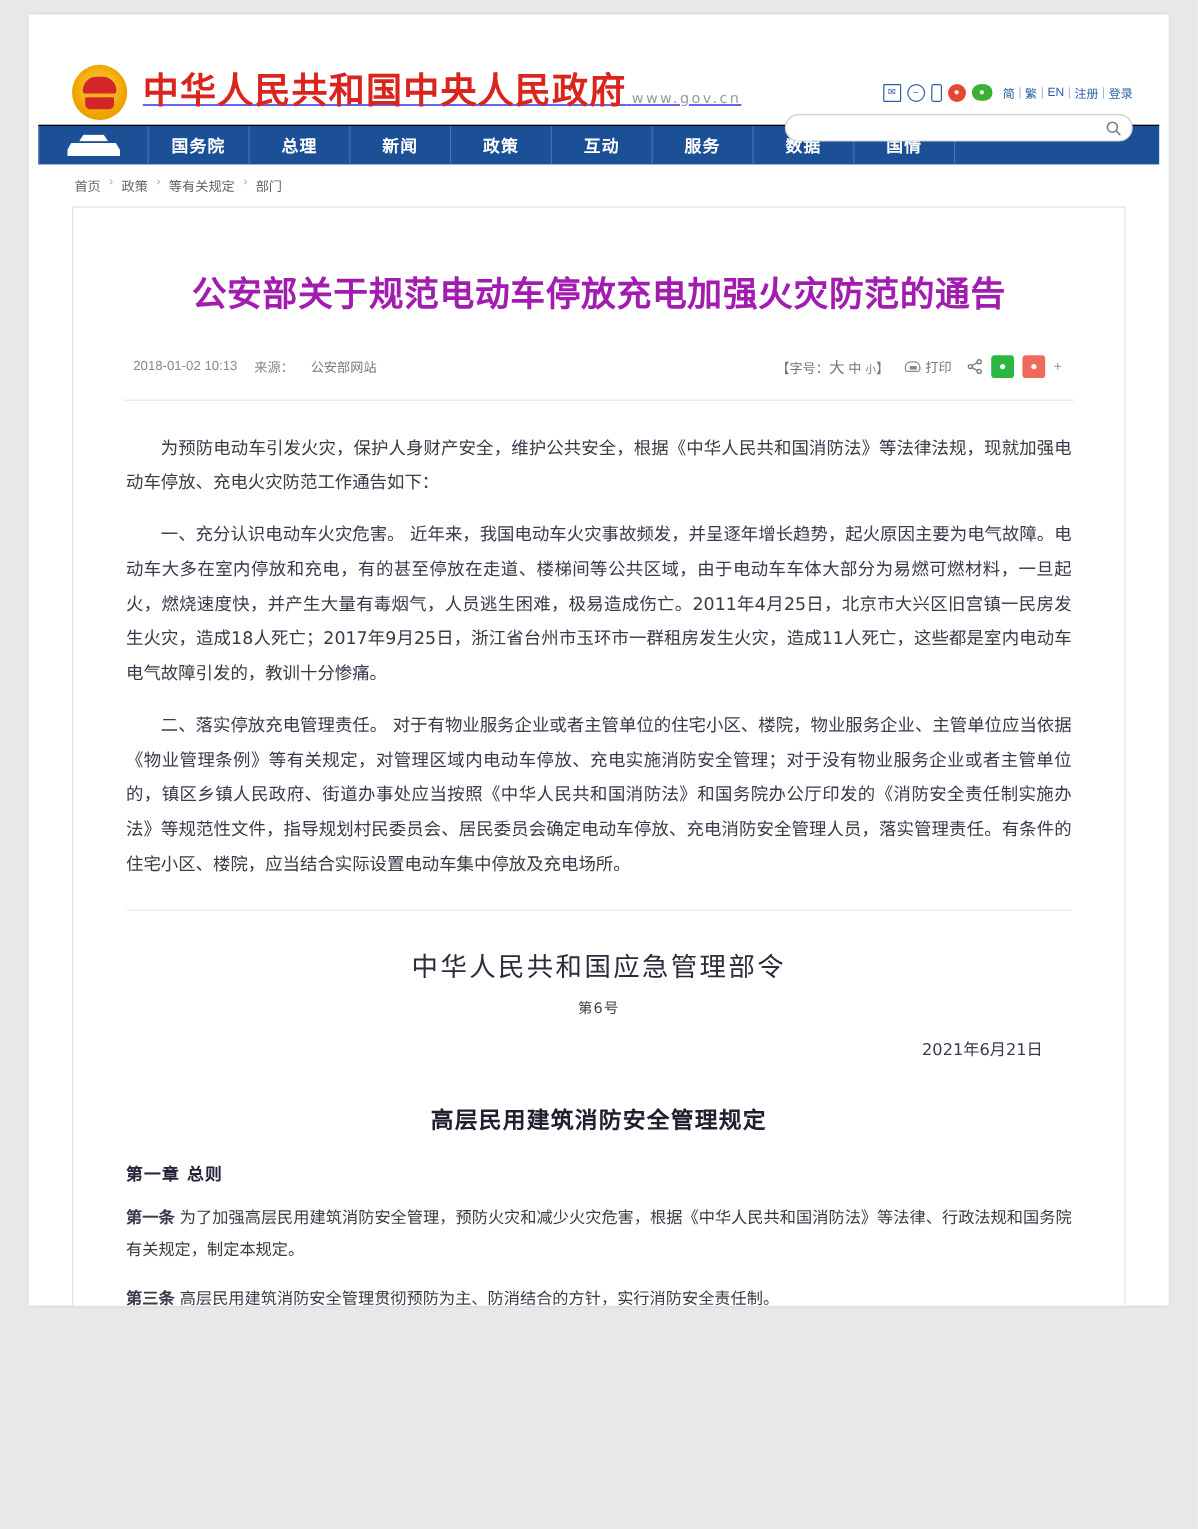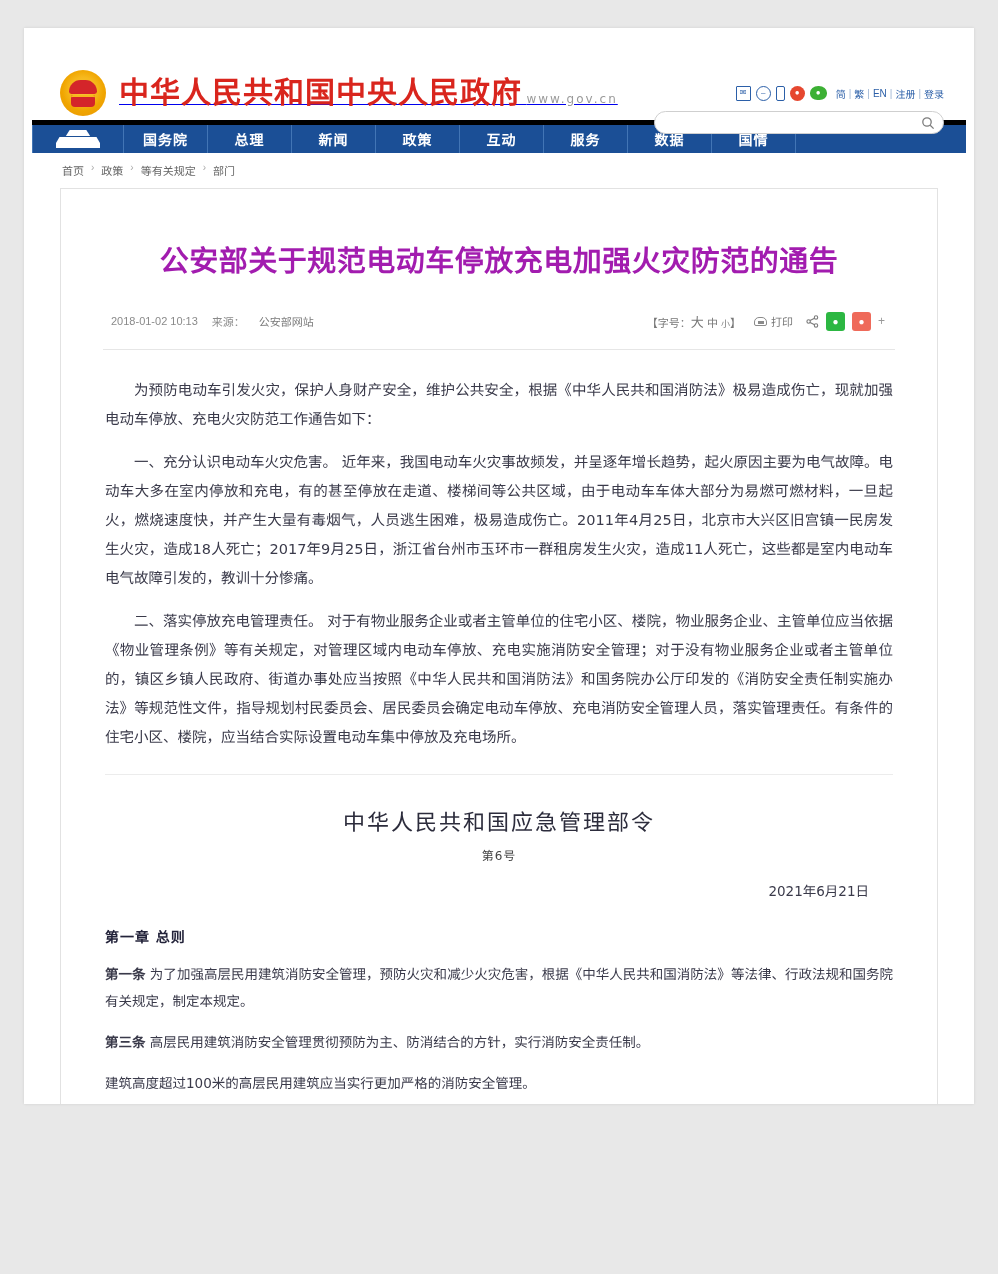--- a/index.html
+++ b/index.html
@@ -8,21 +8,21 @@
     background: #e8e8e8;
     font-family: "Liberation Sans", "DejaVu Sans", sans-serif;
   }
   body {
     width: 998px; height: 1274px;
     overflow: hidden;
     position: relative;
   }
   .page {
     position: absolute;
-    left: 24px; top: 28px;
+    left: 24px; top: 12px;
     width: 950px; height: 1076px;
     background: #ffffff;
     overflow: hidden;
     box-shadow: 0 0 3px rgba(0,0,0,0.10);
   }
 
   
   .site-header {
     position: relative;
     height: 92px;
@@ -167,21 +167,21 @@
   }
   .search-btn svg { display: block; }
 
   
   .navbar {
     height: 33px;
     background: #1b4f96;
     display: flex;
     align-items: stretch;
     margin: 0 8px;
-    border-top: 5px solid #000000;
+    border-top: 1px solid #000000;
   }
   .nav-item {
     flex: 0 0 84px;
     display: flex;
     align-items: center;
     justify-content: center;
     color: #ffffff;
     font-size: 14px;
     font-weight: bold;
     letter-spacing: 1px;
@@ -494,35 +494,36 @@
             <span class="sq weibo">●</span>
             <span class="plus">+</span>
           </span>
         </div>
       </div>
     </div>
 
     <div class="divider"></div>
 
     <div class="article-body">
-      <p>为预防电动车引发火灾，保护人身财产安全，维护公共安全，根据《中华人民共和国消防法》极易造成伤亡，现就加强电动车停放、充电火灾防范工作通告如下：</p>
+      <p>为预防电动车引发火灾，保护人身财产安全，维护公共安全，根据《中华人民共和国消防法》等法律法规，现就加强电动车停放、充电火灾防范工作通告如下：</p>
       <p>一、充分认识电动车火灾危害。 近年来，我国电动车火灾事故频发，并呈逐年增长趋势，起火原因主要为电气故障。电动车大多在室内停放和充电，有的甚至停放在走道、楼梯间等公共区域，由于电动车车体大部分为易燃可燃材料，一旦起火，燃烧速度快，并产生大量有毒烟气，人员逃生困难，极易造成伤亡。2011年4月25日，北京市大兴区旧宫镇一民房发生火灾，造成18人死亡；2017年9月25日，浙江省台州市玉环市一群租房发生火灾，造成11人死亡，这些都是室内电动车电气故障引发的，教训十分惨痛。</p>
       <p>二、落实停放充电管理责任。 对于有物业服务企业或者主管单位的住宅小区、楼院，物业服务企业、主管单位应当依据《物业管理条例》等有关规定，对管理区域内电动车停放、充电实施消防安全管理；对于没有物业服务企业或者主管单位的，镇区乡镇人民政府、街道办事处应当按照《中华人民共和国消防法》和国务院办公厅印发的《消防安全责任制实施办法》等规范性文件，指导规划村民委员会、居民委员会确定电动车停放、充电消防安全管理人员，落实管理责任。有条件的住宅小区、楼院，应当结合实际设置电动车集中停放及充电场所。</p>
     </div>
 
     <div class="body-sep"></div>
 
     <div class="doc2">
       <div class="doc2-org">中华人民共和国应急管理部令</div>
       <div class="doc2-no">第6号</div>
 
       <div class="sign-block">
         <div>2021年6月21日</div>
       </div>
 
+      <div class="reg-title">高层民用建筑消防安全管理规定</div>
 
       <div class="chapter">第一章  总则</div>
 
       <div class="clause">
         <span class="lead">第一条</span>
         <span>为了加强高层民用建筑消防安全管理，预防火灾和减少火灾危害，根据《中华人民共和国消防法》等法律、行政法规和国务院有关规定，制定本规定。</span>
       </div>
 
 
       <div class="clause">

